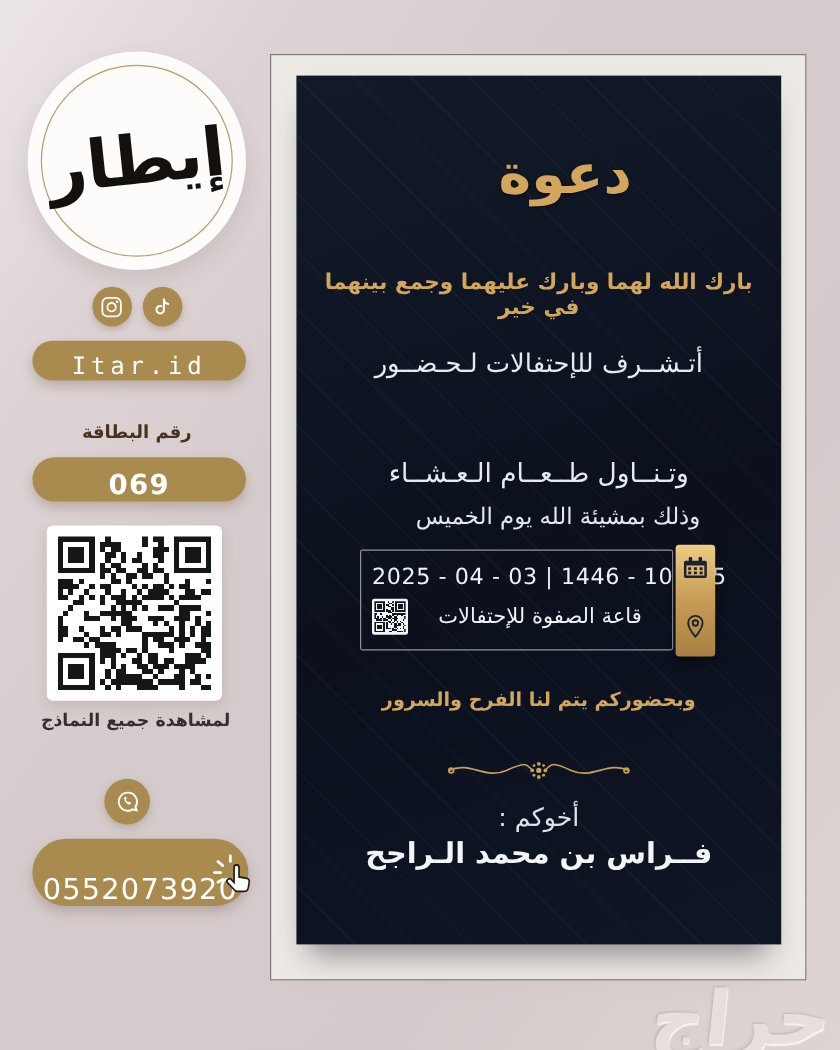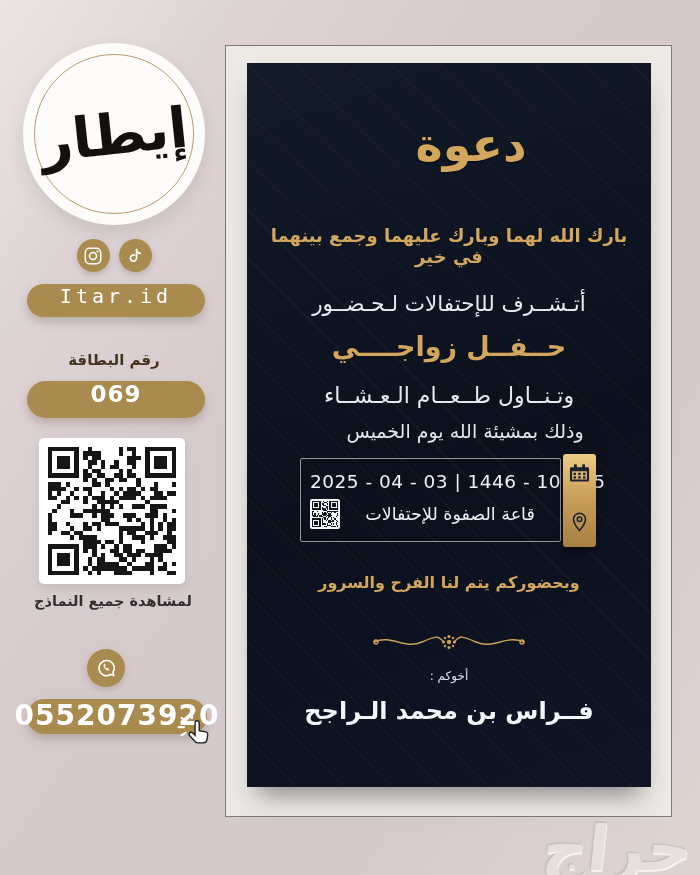--- a/index.html
+++ b/index.html
@@ -18,25 +18,25 @@
     background:#fdfcfa; box-shadow:0 8px 18px rgba(90,75,70,.14);
     display:flex; align-items:center; justify-content:center; }
   .logo-ring{ position:absolute; inset:11px; border:1.5px solid var(--gold); border-radius:50%; opacity:.85; }
   .logo-text{ font-size:56px; font-weight:bold; color:#14100d; transform:rotate(-6deg); letter-spacing:-2px; }
 
   .social-row{ left:23px; top:239px; width:182px; display:flex; justify-content:center; gap:9px; }
   .social-circle{ width:33px; height:33px; border-radius:50%; background:var(--gold);
     display:flex; align-items:center; justify-content:center; box-shadow:0 3px 6px rgba(100,80,60,.25); }
 
   .pill{ background:var(--gold); border-radius:999px; color:#fff; display:flex;
-    align-items:flex-start; justify-content:center; box-shadow:0 5px 10px rgba(100,80,60,.28); }
+    align-items:flex-end; justify-content:center; box-shadow:0 5px 10px rgba(100,80,60,.28); }
   .handle-pill{ left:27px; top:284px; width:178px; height:33px;
     font-family:"DejaVu Sans Mono", monospace; font-size:20px; letter-spacing:4px; }
   .number-pill{ left:27px; top:381px; width:178px; height:37px; font-size:23px; font-weight:bold; letter-spacing:1px; }
-  .phone-pill{ left:27px; top:699px; width:180px; height:35px; font-size:28px; font-weight:bold; letter-spacing:1px; }
+  .phone-pill{ left:27px; top:699px; width:180px; height:56px; font-size:24px; font-weight:normal; letter-spacing:1px; }
 
   .card-number-label{ left:23px; top:351px; width:182px; text-align:center;
     font-size:15px; font-weight:bold; color:var(--brown-text); }
 
   .qr-panel{ left:39px; top:438px; width:146px; height:146px; background:#fff;
     border-radius:5px; padding:9px; box-shadow:0 4px 10px rgba(100,80,60,.15); }
   .qr-panel svg{ width:128px; height:128px; display:block; }
 
   .qr-caption{ left:13px; top:593px; width:200px; text-align:center;
     font-size:14.5px; font-weight:bold; color:var(--caption-text); }
@@ -76,21 +76,21 @@
   .venue-text{ flex:1; font-size:17.5px; color:#eef1f5; text-align:center; direction:rtl; }
 
   .gold-tab{ left:316px; top:391px; width:33px; height:93px; border-radius:3px;
     background:linear-gradient(180deg,#edcc85 0%, #c89d58 48%, #a87f42 100%);
     box-shadow:0 4px 8px rgba(0,0,0,.45);
     display:flex; flex-direction:column; align-items:center; justify-content:space-between;
     padding:9px 0; }
 
   .c-presence{ left:0; top:510px; width:100%; font-size:16px; letter-spacing:1px; }
   .ornament{ left:0; top:568px; width:100%; display:flex; justify-content:center; }
-  .c-from{ left:0; top:606px; width:100%; font-size:12px; color:#dde3ea; }
+  .c-from{ left:0; top:606px; width:100%; font-size:21px; color:#dde3ea; }
   .c-name{ left:0; top:634px; width:100%; font-size:24px; font-weight:bold; color:#f3f6f9; letter-spacing:.5px; }
 
   .watermark{ right:8px; bottom:-10px; font-size:62px; font-weight:bold; color:#e6dfdd;
     transform:skewX(-6deg); letter-spacing:-2px;
     text-shadow:1px 2px 1px rgba(255,255,255,.8), -1px -1px 2px rgba(110,95,90,.25); }
 </style>
 </head>
 <body>
 
 <div class="page">
@@ -471,21 +471,20 @@
 
   <div class="abs frame">
     <div class="card">
 
       <div class="abs calligraphy c-title" dir="rtl">دعوة</div>
 
       <div class="abs calligraphy c-blessing" dir="rtl">بارك الله لهما وبارك عليهما وجمع بينهما في خير</div>
 
       <div class="abs c-intro" dir="rtl">أتـشــرف للإحتفالات لـحـضــور</div>
 
-      <div class="abs c-event" dir="rtl">حــفــل زواجــــي</div>
 
       <div class="abs c-dinner" dir="rtl">وتـنــاول طــعــام الـعـشــاء</div>
 
       <div class="abs c-day" dir="rtl">وذلك بمشيئة الله يوم الخميس</div>
 
       <div class="abs info-box">
         <div class="date-row">2025 - 04 - 03 | 1446 - 10 - 05</div>
         <div class="venue-row">
           <div class="small-qr">
             <svg id="qr-small" shape-rendering="crispEdges" viewBox="0 0 21 21">

